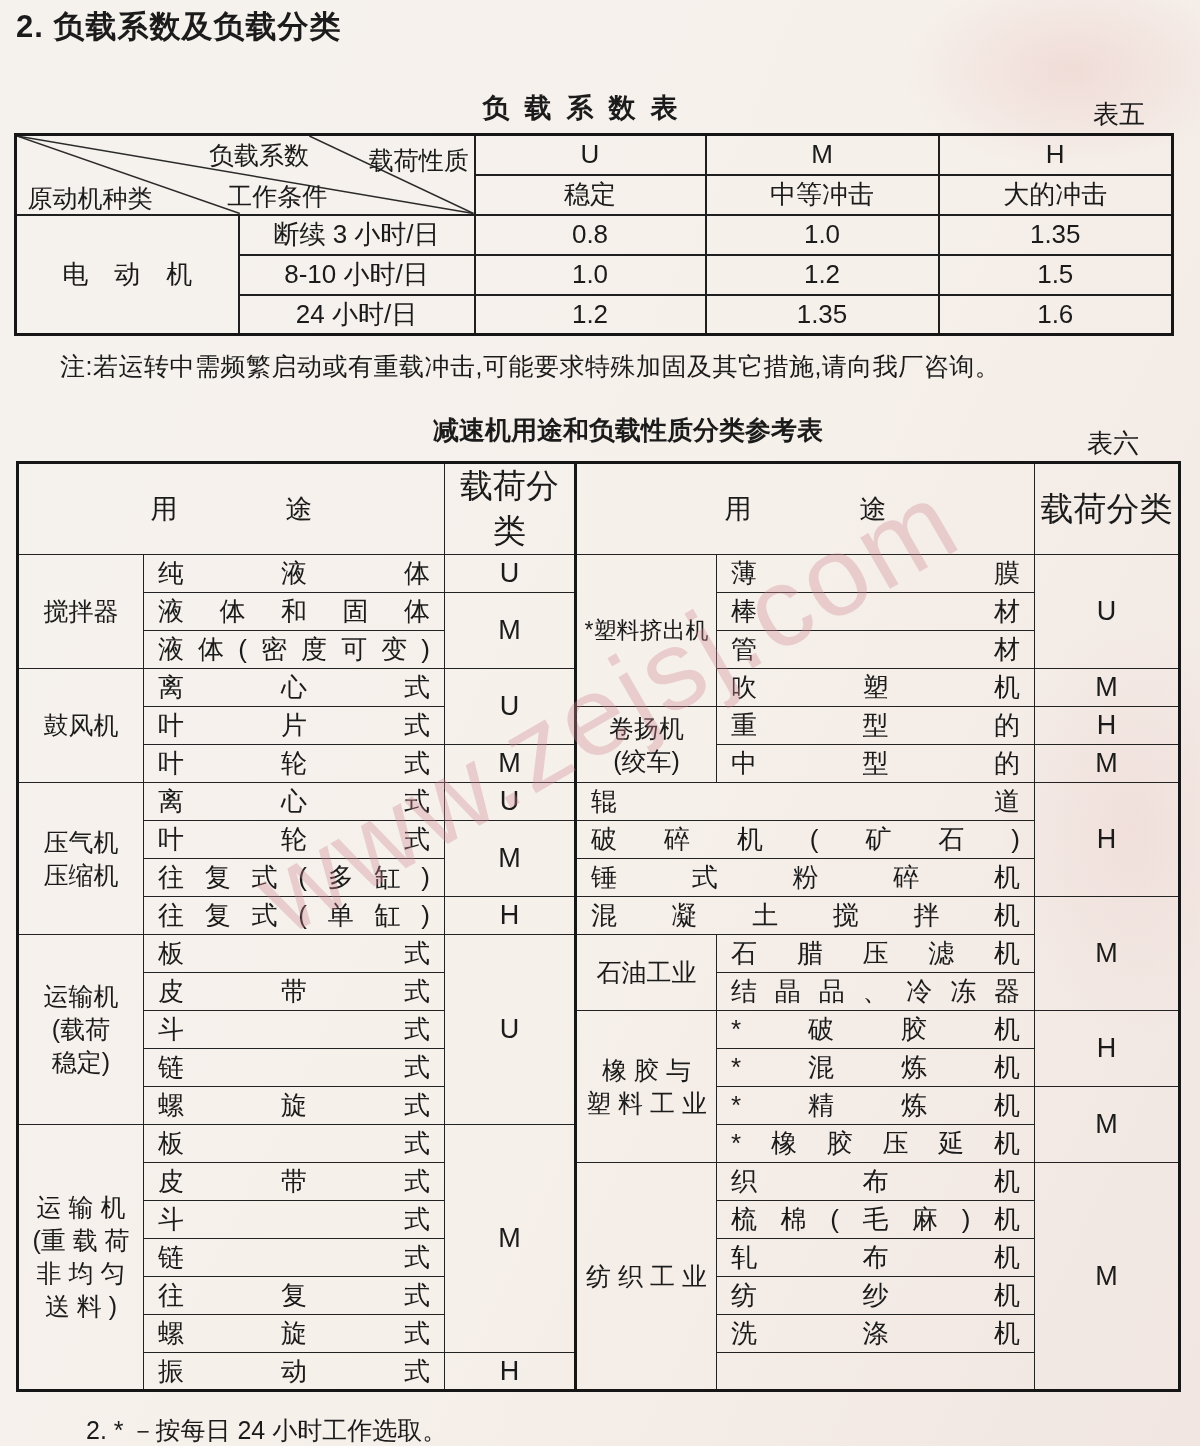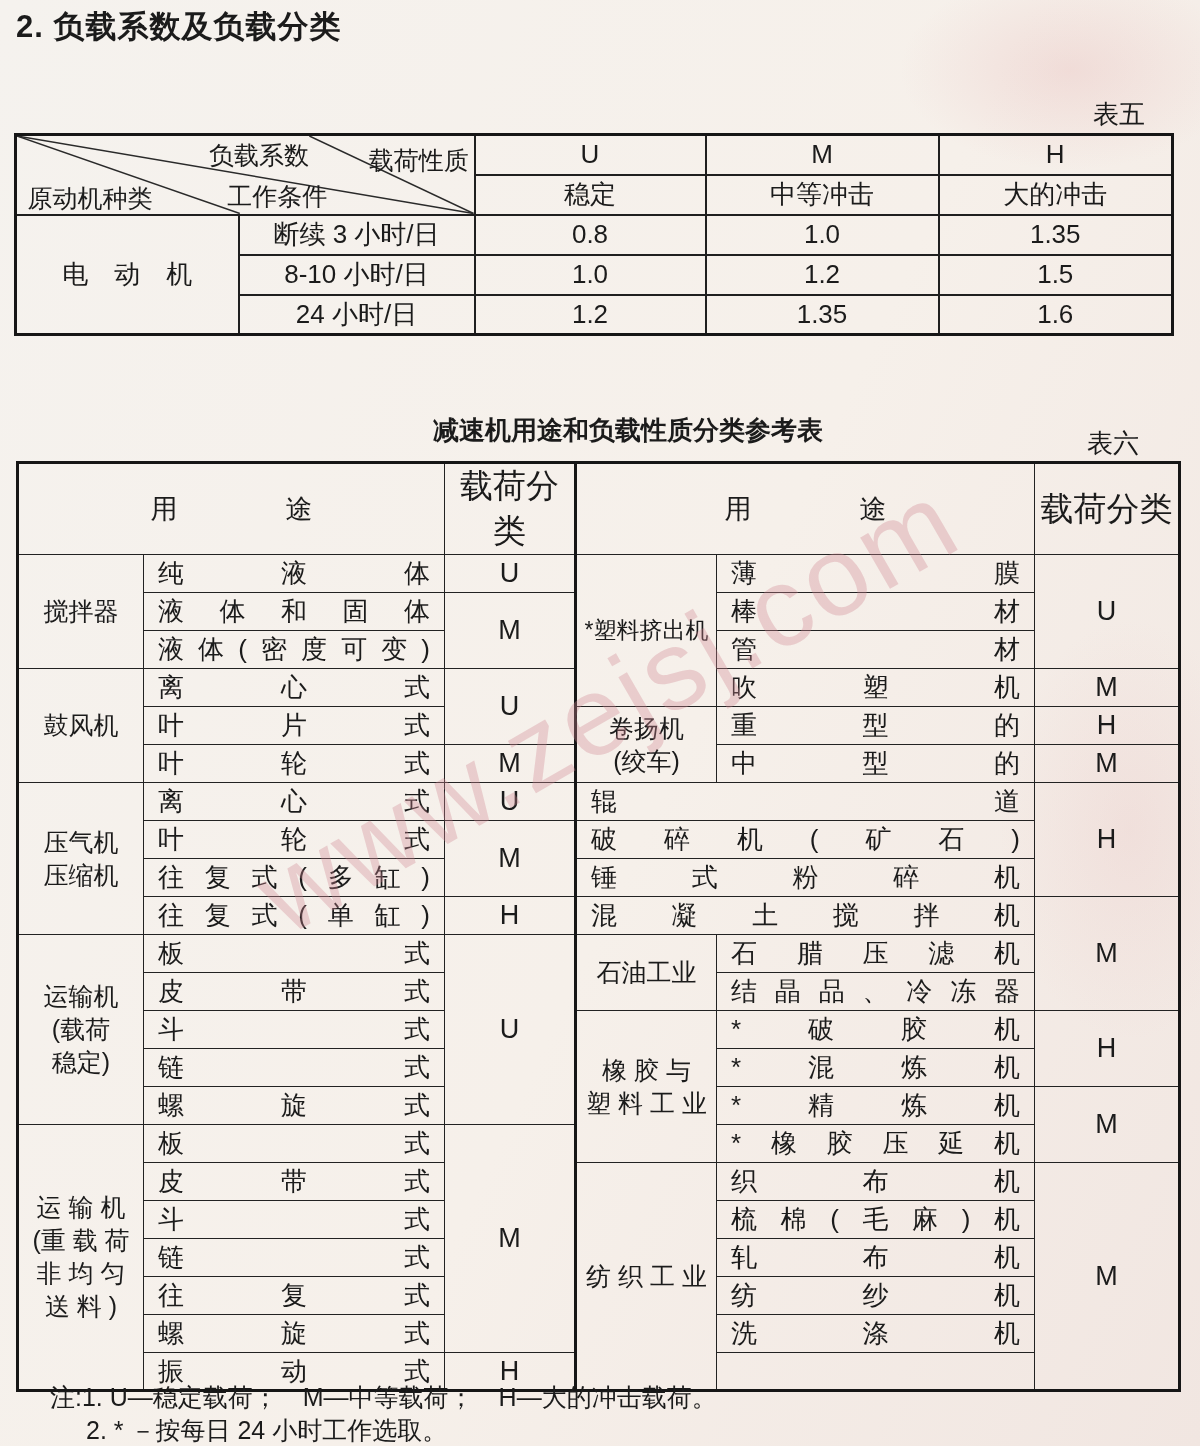--- a/index.html
+++ b/index.html
@@ -54,20 +54,21 @@
 </style>
 </head>
 <body>
 
 <div class="page">
   <div class="smudge tr"></div>
   <div class="smudge rm"></div>
 
   <div class="doc-title">2. 负载系数及负载分类</div>
 
+  <div class="t5-caption">负  载  系  数  表</div>
   <div class="t5-label">表五</div>
 
   <table id="t5">
     <colgroup>
       <col style="width:223px">
         <col style="width:236px">
         <col style="width:231px">
         <col style="width:233px">
         <col style="width:234px">
     </colgroup>
@@ -108,20 +109,21 @@
     </tr>
     <tr>
       <td>24 小时/日</td>
       <td>1.2</td>
       <td>1.35</td>
       <td>1.6</td>
     </tr>
   </tbody>
     </table>
 
+  <div class="note">注:若运转中需频繁启动或有重载冲击,可能要求特殊加固及其它措施,请向我厂咨询。</div>
 
   <div class="t6-caption">减速机用途和负载性质分类参考表</div>
   <div class="t6-label">表六</div>
 
   <table id="t6">
     <colgroup>
       <col style="width:126px">
         <col style="width:301px">
         <col style="width:131px">
       <col style="width:141px">
@@ -568,17 +570,16 @@
             </div>
           </td>
       <td class="cls">H</td>
       <td class="item">
             <div class="spread" style="justify-content: center;"></div>
           </td>
     </tr>
   </tbody>
     </table>
 
-  <div class="fn1">注:1. U—稳定载荷；　M—中等载荷；　H—大的冲击载荷。</div>
   <div class="fn2">2. * －按每日 24 小时工作选取。</div>
 
   <div class="watermark">www.zejsj.com</div>
 </div>
 
 </body></html>

